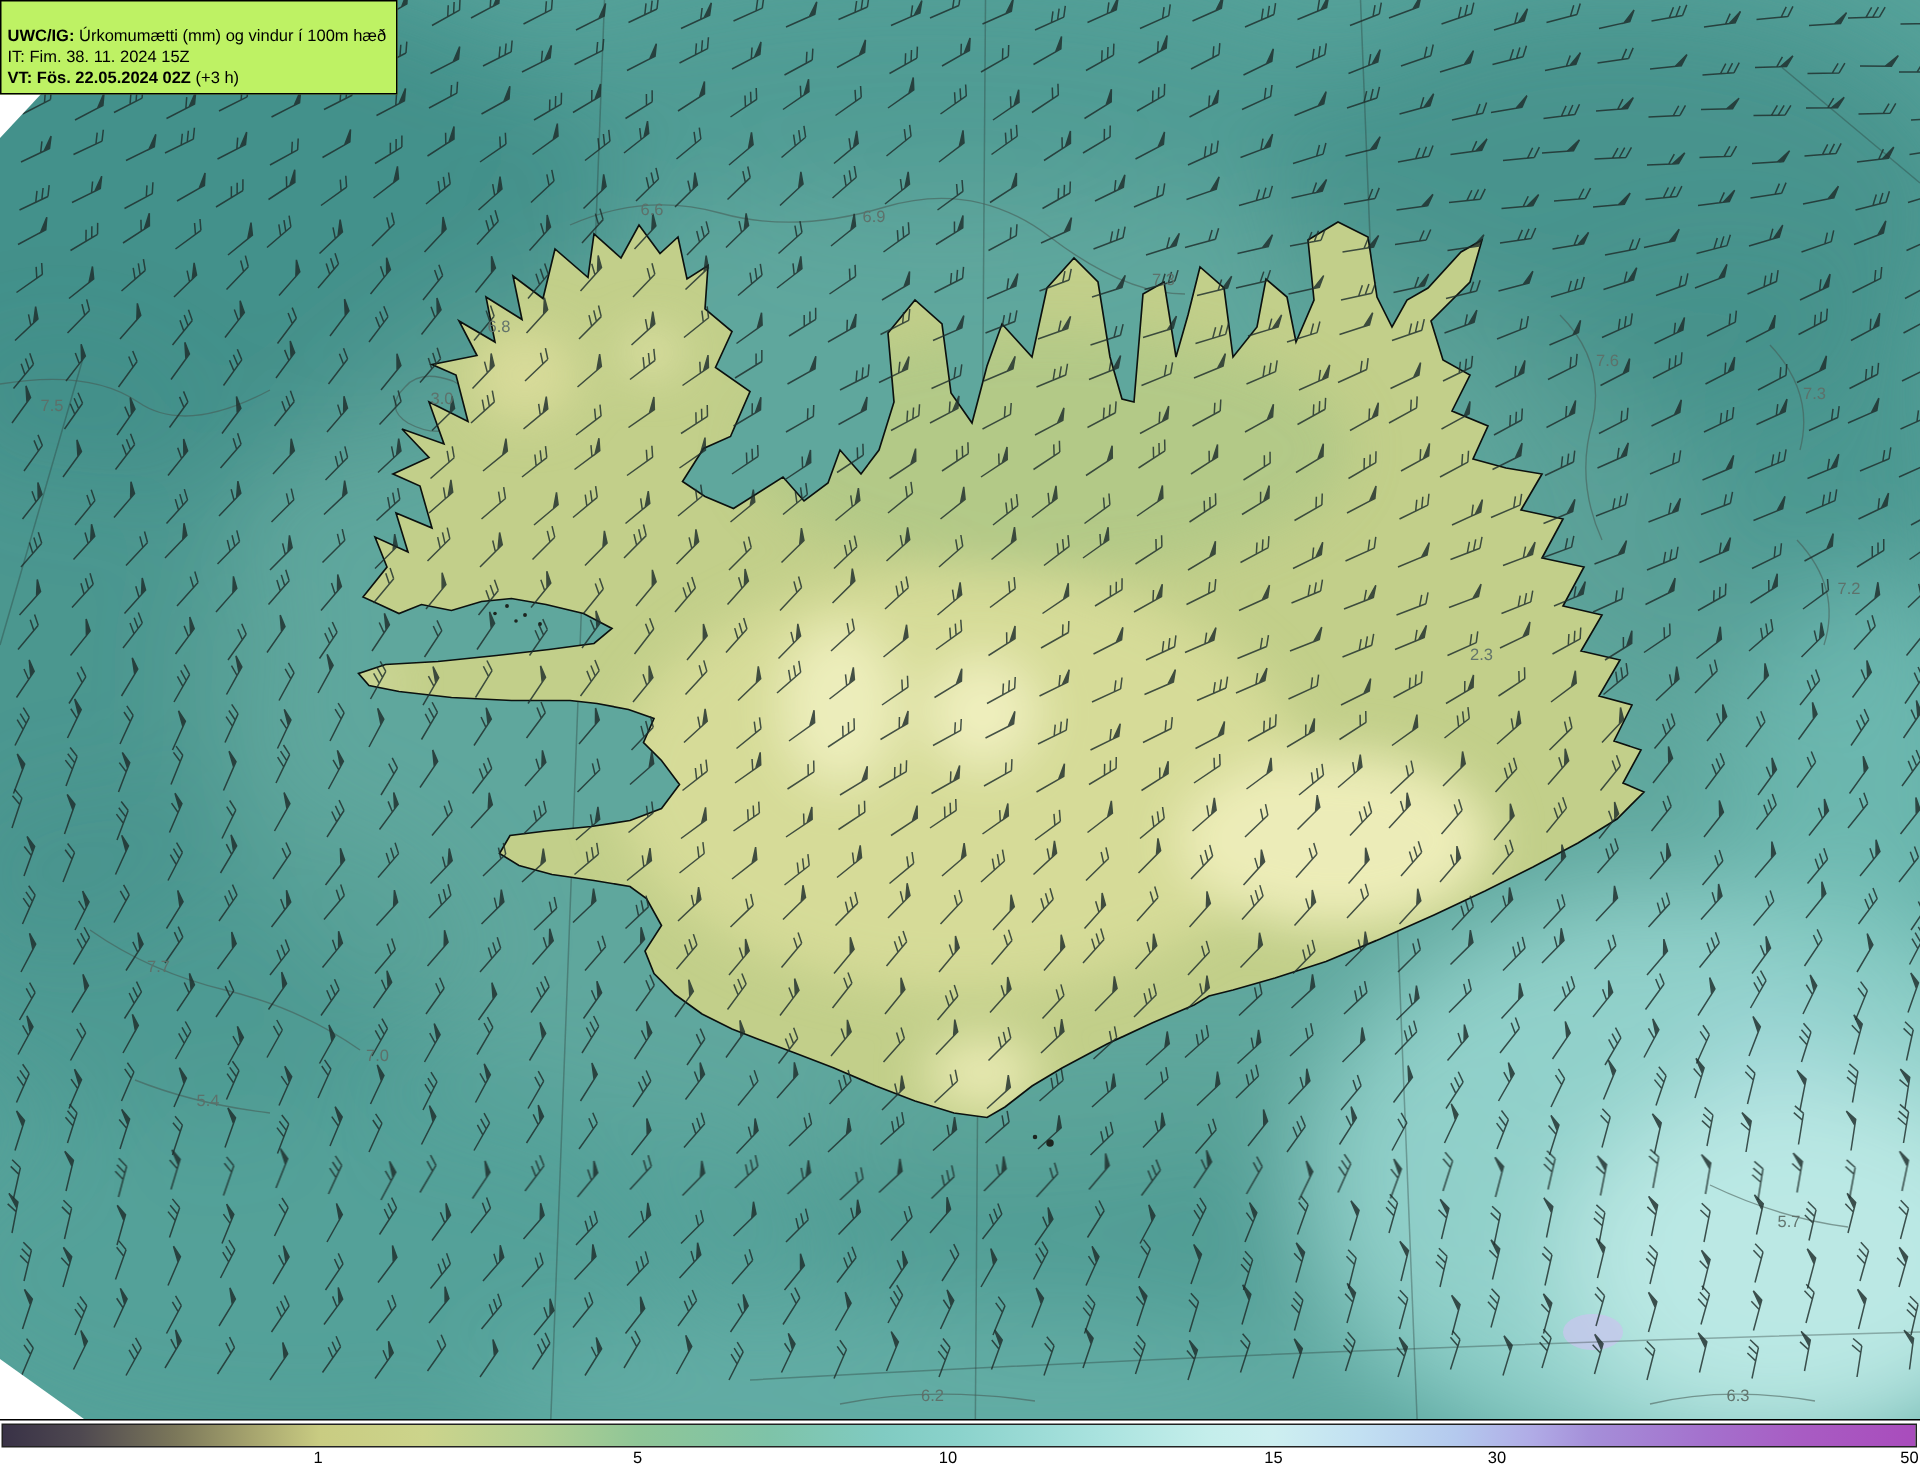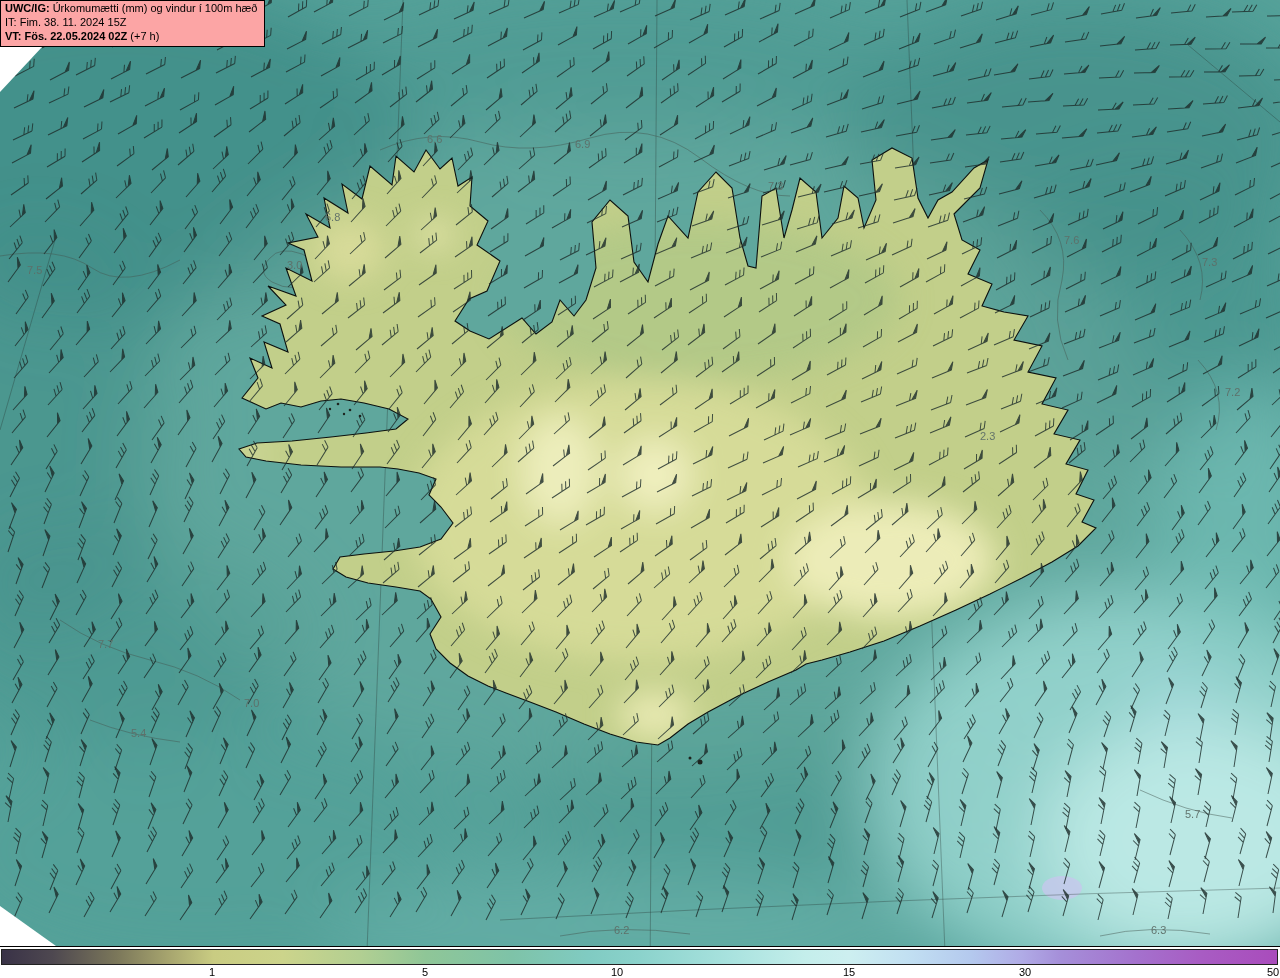--- a/index.html
+++ b/index.html
@@ -9,22 +9,22 @@
     font-family:"Liberation Sans",sans-serif;
   }
   svg.mapcanvas{position:absolute;left:0;top:0;}
   .land{fill:#c2cf8a;}
   .coast{fill:none;stroke:#0c110f;stroke-width:1.1;}
   .graticule{stroke:rgba(40,55,52,.35);stroke-width:1;fill:none;}
   .contour{stroke:rgba(70,88,82,.55);stroke-width:.9;fill:none;}
   .barb{stroke:#1f2e2c;stroke-width:1;opacity:.82;}
   .clabel{font:11px "Liberation Sans",sans-serif;fill:#5e6f69;opacity:.95;}
   .titlebox{
-    position:absolute;left:0;top:0;background:#fca5a5;border:1px solid #000;
-    padding:0 7px 3px 4px;font:11px/14px "Liberation Sans",sans-serif;color:#000;
+    position:absolute;left:0;top:0;background:#bef264;border:1px solid #000;
+    padding:16px 7px 3px 4px;font:11px/14px "Liberation Sans",sans-serif;color:#000;
     white-space:nowrap;z-index:5;
   }
   .titlebox b{font-weight:bold;}
   .legend{
     position:absolute;left:0;bottom:0;width:1280px;height:32px;background:#fff;
     border-top:1px solid #000;z-index:4;box-sizing:border-box;
   }
   #legend-bar{position:absolute;left:1px;top:2px;width:1277px;height:16px;border:1px solid #222;box-sizing:border-box;}
   .ticklabel{position:absolute;top:19px;transform:translateX(-50%);font:11px "Liberation Sans",sans-serif;color:#000;}
   .wedge{fill:#ffffff;}
@@ -1316,28 +1316,28 @@
         <text x="1151" y="934" class="clabel">6.3</text>
       </g>
 
     <polygon class="wedge" points="0,0 86,0 0,92"></polygon>
     <polygon class="wedge" points="0,946 0,906 56,946"></polygon>
   </svg>
 
   <div class="titlebox">
     <div><b>UWC/IG:</b><span> Úrkomumætti (mm) og vindur í 100m hæð</span></div>
     <div>IT: Fim. 38. 11. 2024 15Z</div>
-    <div><b>VT: Fös. 22.05.2024 02Z</b><span> (+7 h)</span></div>
+    <div><b>VT: Fös. 22.05.2024 02Z</b><span> (+3 h)</span></div>
   </div>
 
   <div class="legend">
     <div id="legend-bar" style="background: linear-gradient(to right, rgb(57, 50, 71) 0%, rgb(78, 72, 80) 4%, rgb(123, 119, 90) 9%, rgb(166, 164, 110) 13%, rgb(201, 204, 130) 16.6%, rgb(204, 212, 139) 22%, rgb(178, 207, 146) 28%, rgb(143, 198, 151) 33.2%, rgb(126, 195, 168) 40%, rgb(128, 203, 194) 46%, rgb(138, 210, 203) 49.8%, rgb(168, 226, 222) 57%, rgb(196, 238, 235) 63%, rgb(205, 239, 240) 66.4%, rgb(194, 224, 242) 71%, rgb(180, 201, 238) 76%, rgb(176, 171, 230) 80%, rgb(165, 143, 217) 83%, rgb(164, 113, 205) 89%, rgb(168, 92, 195) 94%, rgb(169, 76, 188) 100%);"></div>
     <div id="legend-ticks">
         <span class="ticklabel" style="left: 212px;">1</span>
         <span class="ticklabel" style="left: 425px;">5</span>
-        <span class="ticklabel" style="left: 617px;">10</span>
+        <span class="ticklabel" style="left: 632px;">10</span>
         <span class="ticklabel" style="left: 849px;">15</span>
-        <span class="ticklabel" style="left: 1025px;">30</span>
+        <span class="ticklabel" style="left: 998px;">30</span>
         <span class="ticklabel" style="left: 1273px;">50</span>
       </div>
   </div>
 
 </div>
 
 </body></html>

